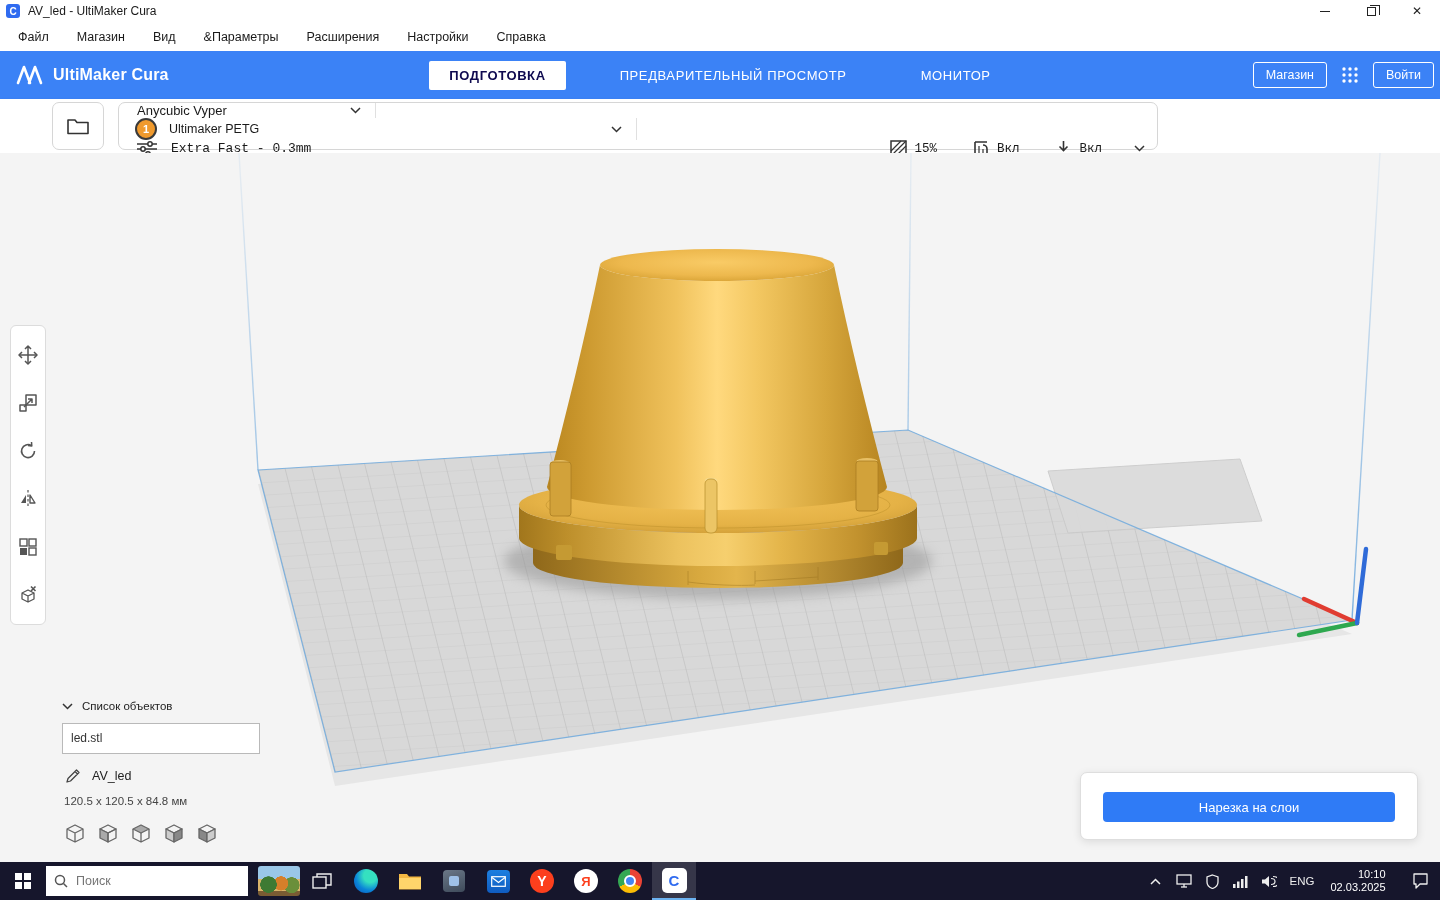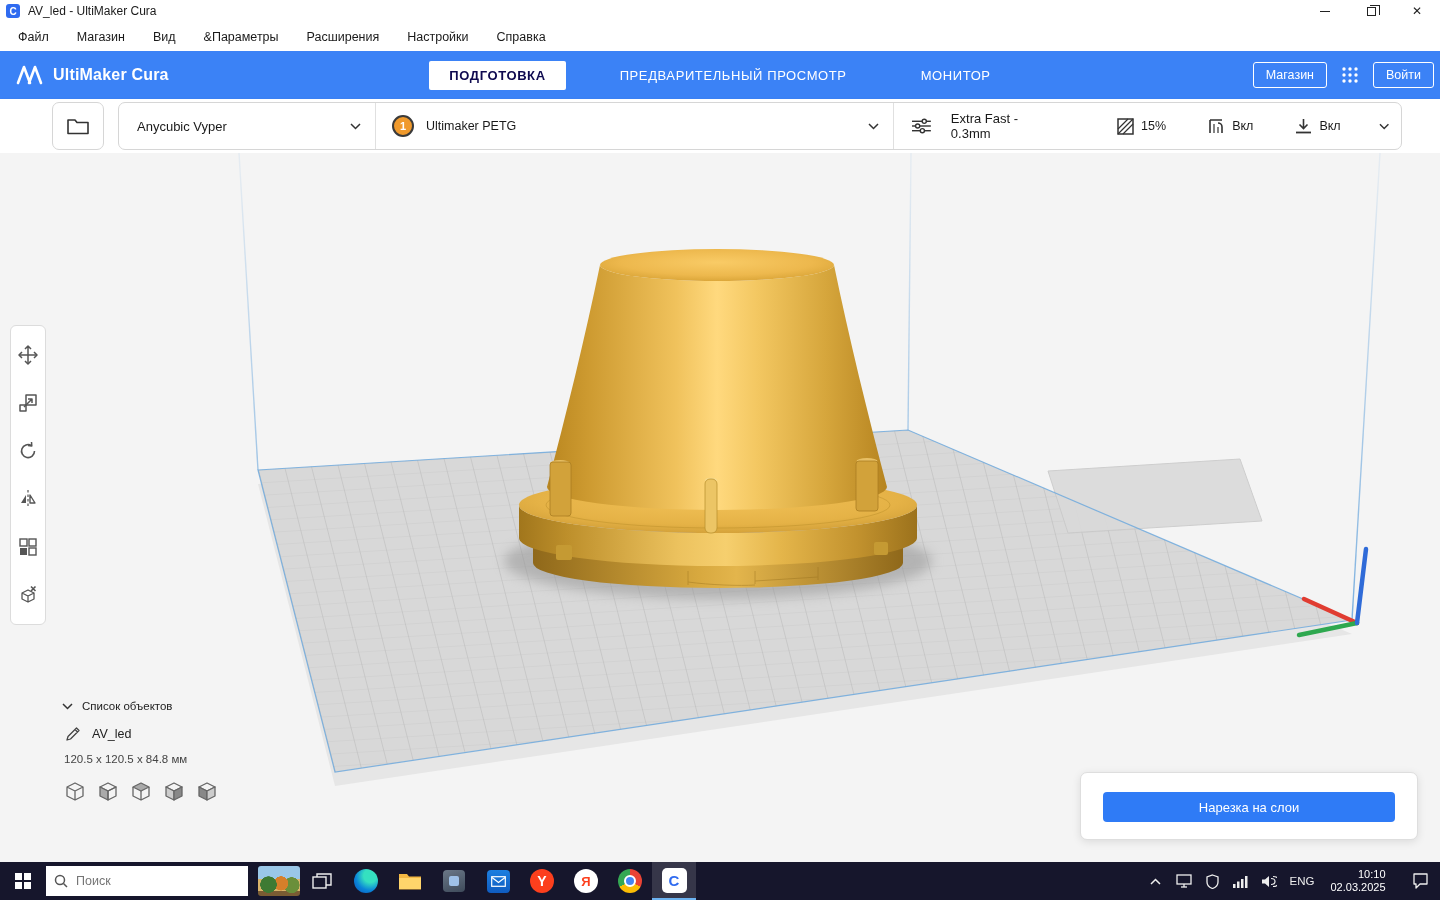--- a/index.html
+++ b/index.html
@@ -27,25 +27,25 @@
   .brand-text { font-size:16px; font-weight:600; letter-spacing:.2px; }
   .stage-tabs { position:absolute; left:0; right:0; display:flex; justify-content:center; align-items:center; gap:34px; }
   .stage-tab { font-size:13px; letter-spacing:.6px; color:#ffffff; padding:7px 20px; border-radius:2px; cursor:default; white-space:nowrap; }
   .stage-tab.active { background:#ffffff; color:#0f0a50; font-weight:600; }
   .header-right { margin-left:auto; display:flex; align-items:center; gap:14px; margin-right:6px; z-index:2; }
   .hdr-btn { border:1px solid #ffffff; color:#ffffff; font-size:12.5px; padding:5px 12px; border-radius:3px; background:transparent; cursor:default; font-family:inherit; }
 
   
   .configrow { position:absolute; top:99px; left:0; right:0; height:54px; background:#ffffff; box-shadow:0 1px 3px rgba(0,0,0,.08); }
   .open-btn { position:absolute; left:52px; top:3px; width:52px; height:48px; border:1px solid #d6d6d6; border-radius:7px; background:#fff; display:flex; align-items:center; justify-content:center; }
-  .configbar { position:absolute; left:118px; top:3px; width:1284px; height:48px; border:1px solid #d6d6d6; border-radius:7px; background:#fff; display:flex; align-items:stretch; }
+  .configbar { position:absolute; left:118px; top:3px; width:1040px; height:48px; border:1px solid #d6d6d6; border-radius:7px; background:#fff; display:flex; align-items:stretch;flex-direction:column; }
   .cfg-sec { display:flex; align-items:center; border-right:1px solid #e0e0e0; }
   .cfg-printer { width:257px; padding:0 14px 0 18px; }
   .cfg-material { width:518px; padding:0 14px 0 16px; gap:12px; }
-  .cfg-settings { flex:1; border-right:none; padding:0 12px 0 18px; gap:20px; }
+  .cfg-settings { flex:1; border-right:none; padding:0 12px 0 18px; gap:14px;font-family:Liberation Mono, monospace; }
   .cfg-text { font-size:13px; color:#1a1a1a; }
   .cfg-grow { flex:1; }
   .ext-badge { width:22px; height:22px; border-radius:50%; background:#f09a2d; border:2px solid #3a3a3a; color:#fff; font-size:11px; font-weight:bold; display:flex; align-items:center; justify-content:center; }
   .chip { display:flex; align-items:center; gap:7px; margin-left:22px; }
   .chip .cfg-text { font-size:12.5px; }
 
   
   .viewport { position:absolute; top:153px; left:0; width:1440px; height:709px; background:#f4f4f4; }
 
   
@@ -376,20 +376,23 @@
     </div>
   </div>
 
   <div class="objpanel">
     <div class="objhead">
       <svg width="11" height="7" viewBox="0 0 11 7">
           <polyline points="1,1 5.5,5.5 10,1" fill="none" stroke="#333" stroke-width="1.5"></polyline>
         </svg>
       <span>Список объектов</span>
     </div>
+    <div class="objlist">
+      <div class="objlist-item">led.stl</div>
+    </div>
     <div class="objname">
       <svg width="15" height="15" viewBox="0 0 15 15">
         <path d="M1,14 L2,10.5 L10.5,2 L13,4.5 L4.5,13 Z M9,3.5 L11.5,6" fill="none" stroke="#444" stroke-width="1.3" stroke-linejoin="round"></path>
       </svg>
       <span>AV_led</span>
     </div>
     <div class="objdims">120.5 x 120.5 x 84.8 мм</div>
     <div class="viewcubes">
       <span class="viewcube">
         <svg width="24" height="24" viewBox="0 0 24 24">

